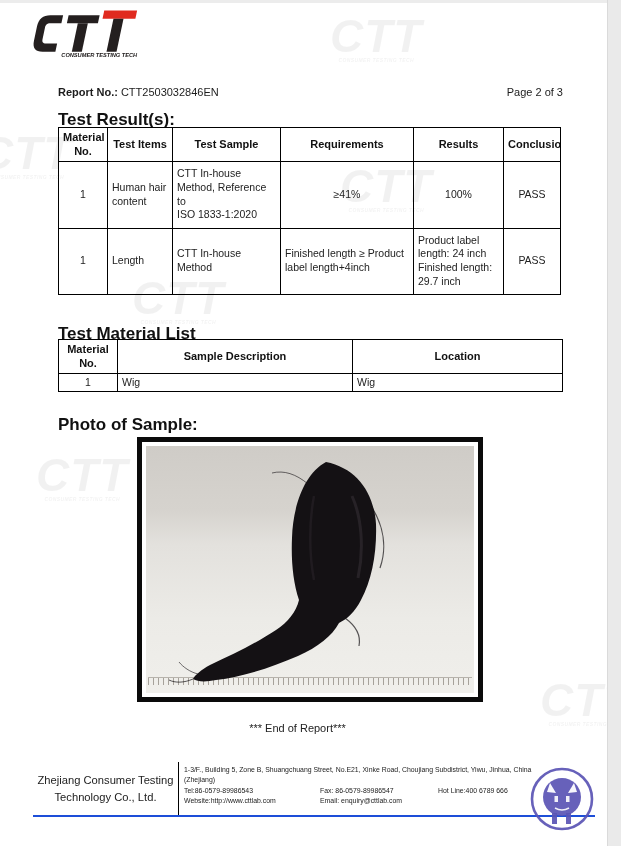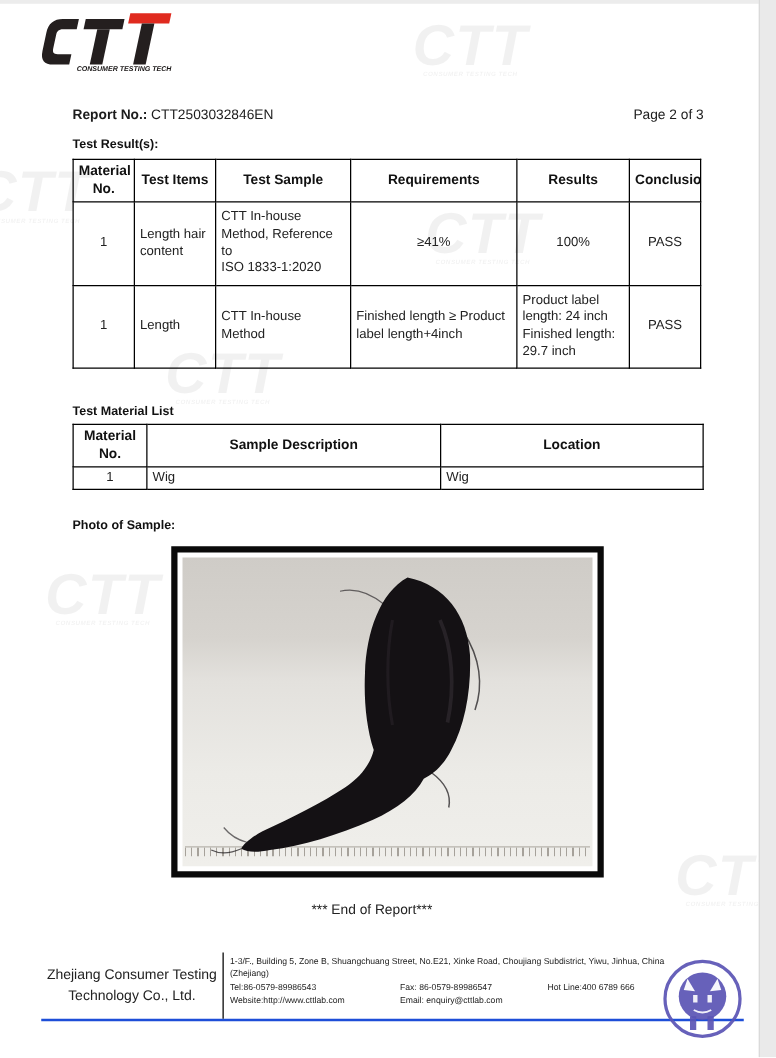--- a/index.html
+++ b/index.html
@@ -13,21 +13,21 @@
   .wm-text{font-size:46px;font-weight:bold;font-style:italic;line-height:0.9;letter-spacing:1px;}
   .wm-sub{font-size:5px;font-weight:bold;font-style:italic;letter-spacing:0.4px;}
   
   .logo{position:absolute;left:24px;top:4px;z-index:2;}
   .title{position:absolute;left:0;top:40px;width:608px;text-align:center;
          font-size:37px;font-weight:bold;color:#0d0d0d;letter-spacing:0.5px;z-index:1;}
   .report-row{position:absolute;left:58px;top:86px;width:505px;display:flex;
               justify-content:space-between;font-size:11px;z-index:2;}
   .report-no b{margin-right:3px;}
   
-  .section-title{position:absolute;left:58px;font-size:10px;font-weight:bold;color:#111;z-index:2;}
+  .section-title{position:absolute;left:58px;font-size:17px;font-weight:bold;color:#111;z-index:2;}
   table{border-collapse:collapse;table-layout:fixed;background:transparent;z-index:2;position:absolute;}
   td,th{border:1px solid #000;font-size:10.5px;line-height:1.3;padding:2px 4px;
         vertical-align:middle;text-align:center;color:#222;overflow:hidden;}
   th{font-size:11px;font-weight:bold;color:#111;}
   .left{text-align:left;}
   .pre{white-space:pre-line;}
   #results-table{left:58px;top:127px;width:502px;}
   #material-table{left:58px;top:339px;width:504px;}
   
   .photo-frame{position:absolute;left:137px;top:437px;width:346px;height:265px;
@@ -114,21 +114,21 @@
       <th class="pre">Material
 No.</th>
       <th>Test Items</th>
       <th>Test Sample</th>
       <th>Requirements</th>
       <th>Results</th>
       <th>Conclusion</th>
     </tr>
     <tr style="height:67px;">
       <td>1</td>
-      <td class="left">Length hair content</td>
+      <td class="left">Human hair content</td>
       <td class="left pre">CTT In-house Method, Reference to
 ISO 1833-1:2020</td>
       <td>≥41%</td>
       <td>100%</td>
       <td>PASS</td>
     </tr>
     <tr style="height:66px;">
       <td>1</td>
       <td class="left">Length</td>
       <td class="left">CTT In-house Method</td>

